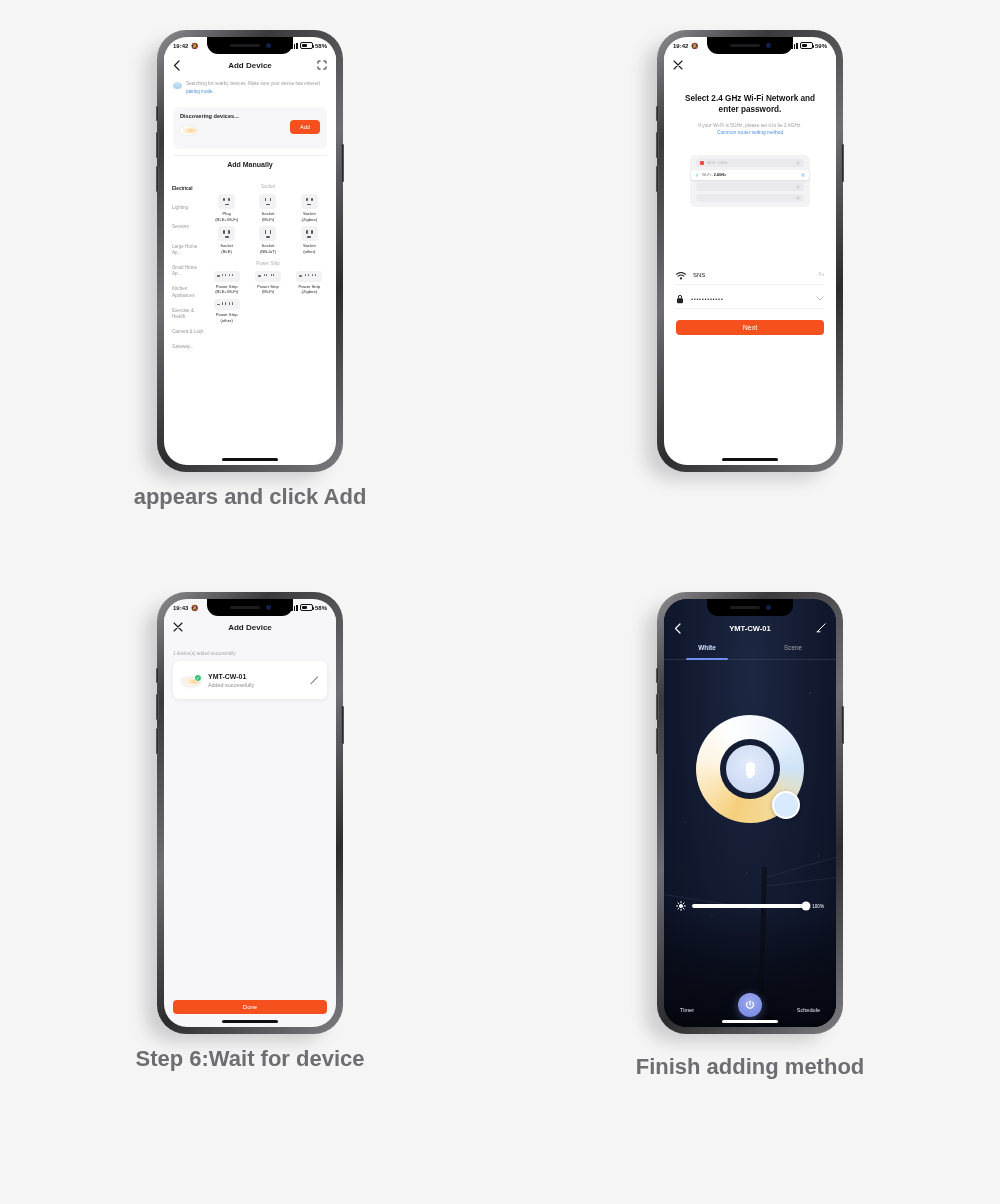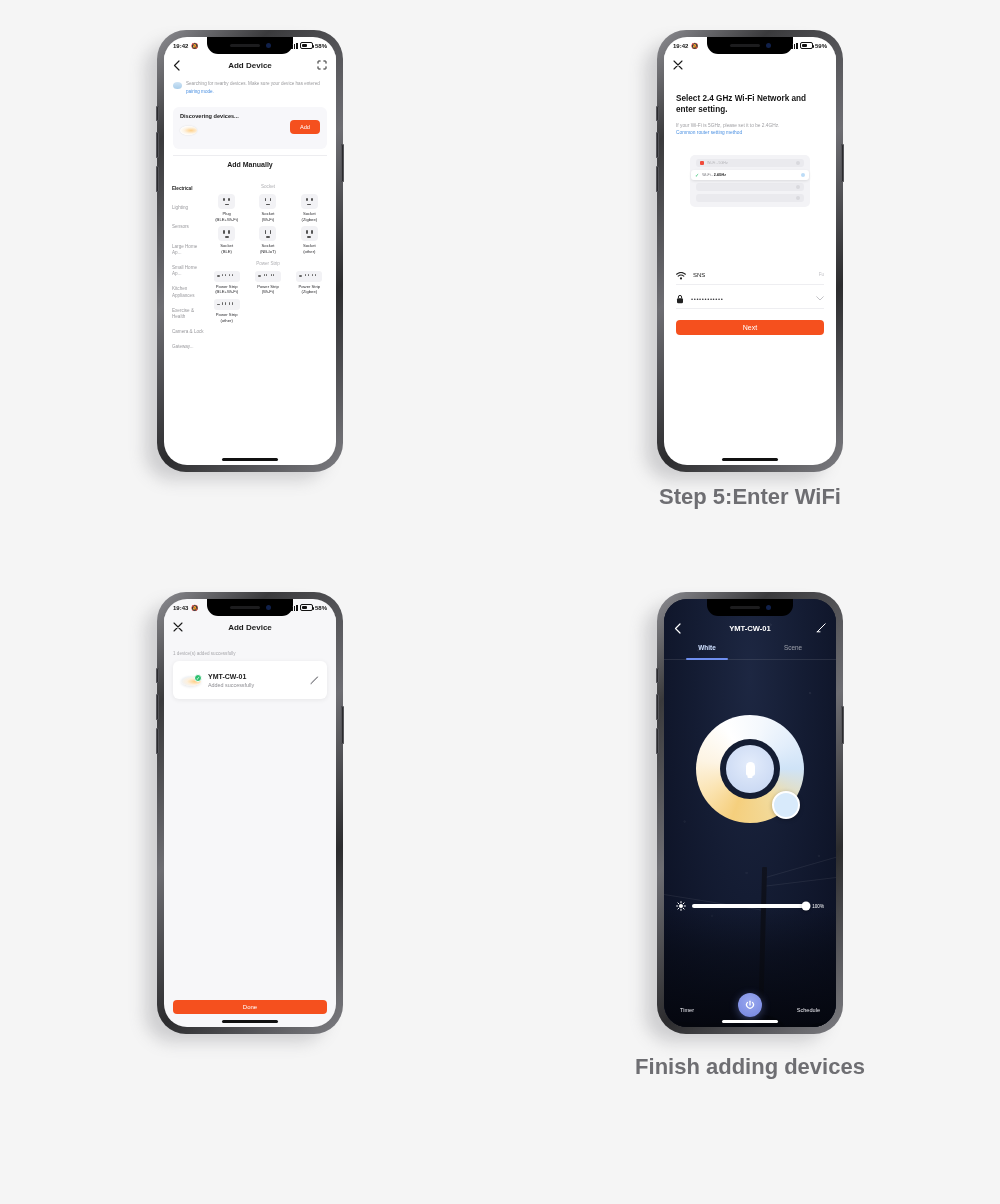--- a/index.html
+++ b/index.html
@@ -178,21 +178,21 @@
     width:5px;height:5px;display:block;position:relative;text-decoration:none;
   }
   .dev-icon-strip u::before, .dev-icon-strip u::after{
     content:"";position:absolute;top:0;width:1.1px;height:2.6px;background:#666;border-radius:1px;
   }
   .dev-icon-strip u::before{left:.6px}
   .dev-icon-strip u::after{right:.6px}
   .dev-label { font-size: 4.2px; color: #2a2a2e; text-align: center; line-height: 1.35; margin-top: 2px; }
 
   
-  .wf-head { position: absolute; top: 56px; left: 12px; right: 12px; text-align: left; }
+  .wf-head { position: absolute; top: 56px; left: 12px; right: 12px; text-align: center; }
   .wf-title { font-size: 8.2px; font-weight: bold; color: #121212; line-height: 1.35; }
   .wf-sub { font-size: 4.8px; color: #a0a0a4; margin-top: 7px; line-height: 1.5; }
   .wf-link { font-size: 4.8px; color: #4a90e2; margin-top: 1px; cursor: pointer; }
 
   .router-ill {
     position: absolute; top: 118px; left: 26px; right: 26px; height: 52px;
     background: #f3f3f6; border-radius: 5px; padding: 4px 6px;
   }
   .rr { height: 8px; border-radius: 3px; background: #eaeaee; display:flex; align-items:center; gap:3px; padding:0 4px; margin-bottom: 3px; font-size:3.6px; color:#b5b5b9;}
   .rr.sel {
@@ -547,20 +547,21 @@
                 </div>
               </div>
             </div>
           </div>
 
           <div class="home-ind"></div>
         </div>
       </div>
     </div>
     <div class="caption">
+      <div>appears and click Add</div>
     </div>
   </div>
 
   <div class="block b2">
     <div class="phone-wrap">
       <div class="phone">
         <div class="btn-side btn-mute"></div>
         <div class="btn-side btn-volup"></div>
         <div class="btn-side btn-voldn"></div>
         <div class="btn-side btn-power"></div>
@@ -593,21 +594,21 @@
             <span class="ic">
               <svg width="10" height="10" viewBox="0 0 10 10">
                   <path d="M1 1 L9 9 M9 1 L1 9" stroke="#1a1a1a" stroke-width="1.1" stroke-linecap="round"></path>
                 </svg>
             </span>
           </div>
 
           <div class="wf-head">
             <div class="wf-title">
               <span>Select 2.4 GHz Wi-Fi Network and</span><br>
-              <span>enter setting.</span>
+              <span>enter password.</span>
             </div>
             <div class="wf-sub">If your Wi-Fi is 5GHz, please set it to be 2.4GHz.</div>
             <div class="wf-link">Common router setting method</div>
           </div>
 
           <div class="router-ill">
             <div class="rr">
               <span class="dot-x"></span>
               <span>Wi-Fi - 5GHz</span>
               <span class="spacer"></span>
@@ -656,21 +657,20 @@
             </span>
           </div>
 
           <button class="next-btn">Next</button>
 
           <div class="home-ind"></div>
         </div>
       </div>
     </div>
     <div class="caption">
-      <div>Step 5:Enter WiFi</div>
     </div>
   </div>
 
   <div class="block b3">
     <div class="phone-wrap">
       <div class="phone">
         <div class="btn-side btn-mute"></div>
         <div class="btn-side btn-volup"></div>
         <div class="btn-side btn-voldn"></div>
         <div class="btn-side btn-power"></div>
@@ -726,20 +726,21 @@
                 </svg>
             </span>
           </div>
 
           <button class="done-btn">Done</button>
           <div class="home-ind"></div>
         </div>
       </div>
     </div>
     <div class="caption">
+      <div>Step 6:Wait for device</div>
     </div>
   </div>
 
   <div class="block b4">
     <div class="phone-wrap">
       <div class="phone">
         <div class="btn-side btn-mute"></div>
         <div class="btn-side btn-volup"></div>
         <div class="btn-side btn-voldn"></div>
         <div class="btn-side btn-power"></div>
@@ -809,17 +810,17 @@
                 <path d="M3.5 3.4a3.4 3.4 0 1 0 5 0" stroke="#fff" stroke-width="1.3" fill="none" stroke-linecap="round"></path>
               </svg>
             </span>
           </div>
 
           <div class="home-ind light"></div>
         </div>
       </div>
     </div>
     <div class="caption one-line">
-      <div>Finish adding devices</div>
+      <div>Finish adding method</div>
     </div>
   </div>
 
 </div>
 
 </body></html>

